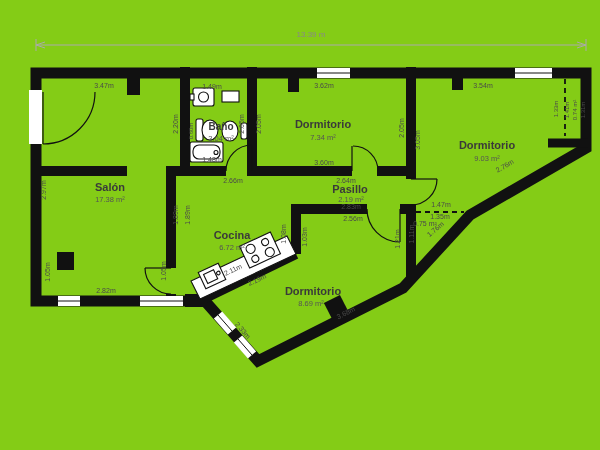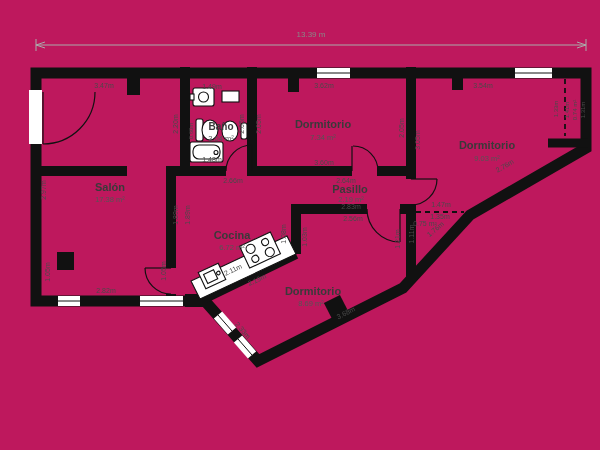--- a/index.html
+++ b/index.html
@@ -1,16 +1,16 @@
 <!DOCTYPE html>
 <html><head>
 <meta charset="utf-8">
 <style>
   html,body{margin:0;padding:0;background:#ffffff;}
-  .stage{position:relative;width:600px;height:450px;background:#be185d;overflow:hidden;
+  .stage{position:relative;width:600px;height:450px;background:#84cc16;overflow:hidden;
          font-family:"Liberation Sans", sans-serif;text-align:right;}
   svg{position:absolute;left:0;top:0;}
   .room-name{font-family:"Liberation Sans",sans-serif;font-size:11px;font-weight:600;fill:#3a3a3a;text-anchor:middle;}
   .room-name.small{font-size:10px;}
   .room-area{font-family:"Liberation Sans",sans-serif;font-size:7.5px;fill:#555555;text-anchor:middle;}
   .dim{font-family:"Liberation Sans",sans-serif;font-size:7px;fill:#4a4a4a;text-anchor:middle;}
   .dim.tiny{font-size:6px;}
   .scalelbl{font-family:"Liberation Sans",sans-serif;font-size:8px;fill:#888888;text-anchor:middle;}
   .wall{stroke:#111111;fill:none;}
   .fixture{fill:#ffffff;stroke:#111111;stroke-width:1.1;}

